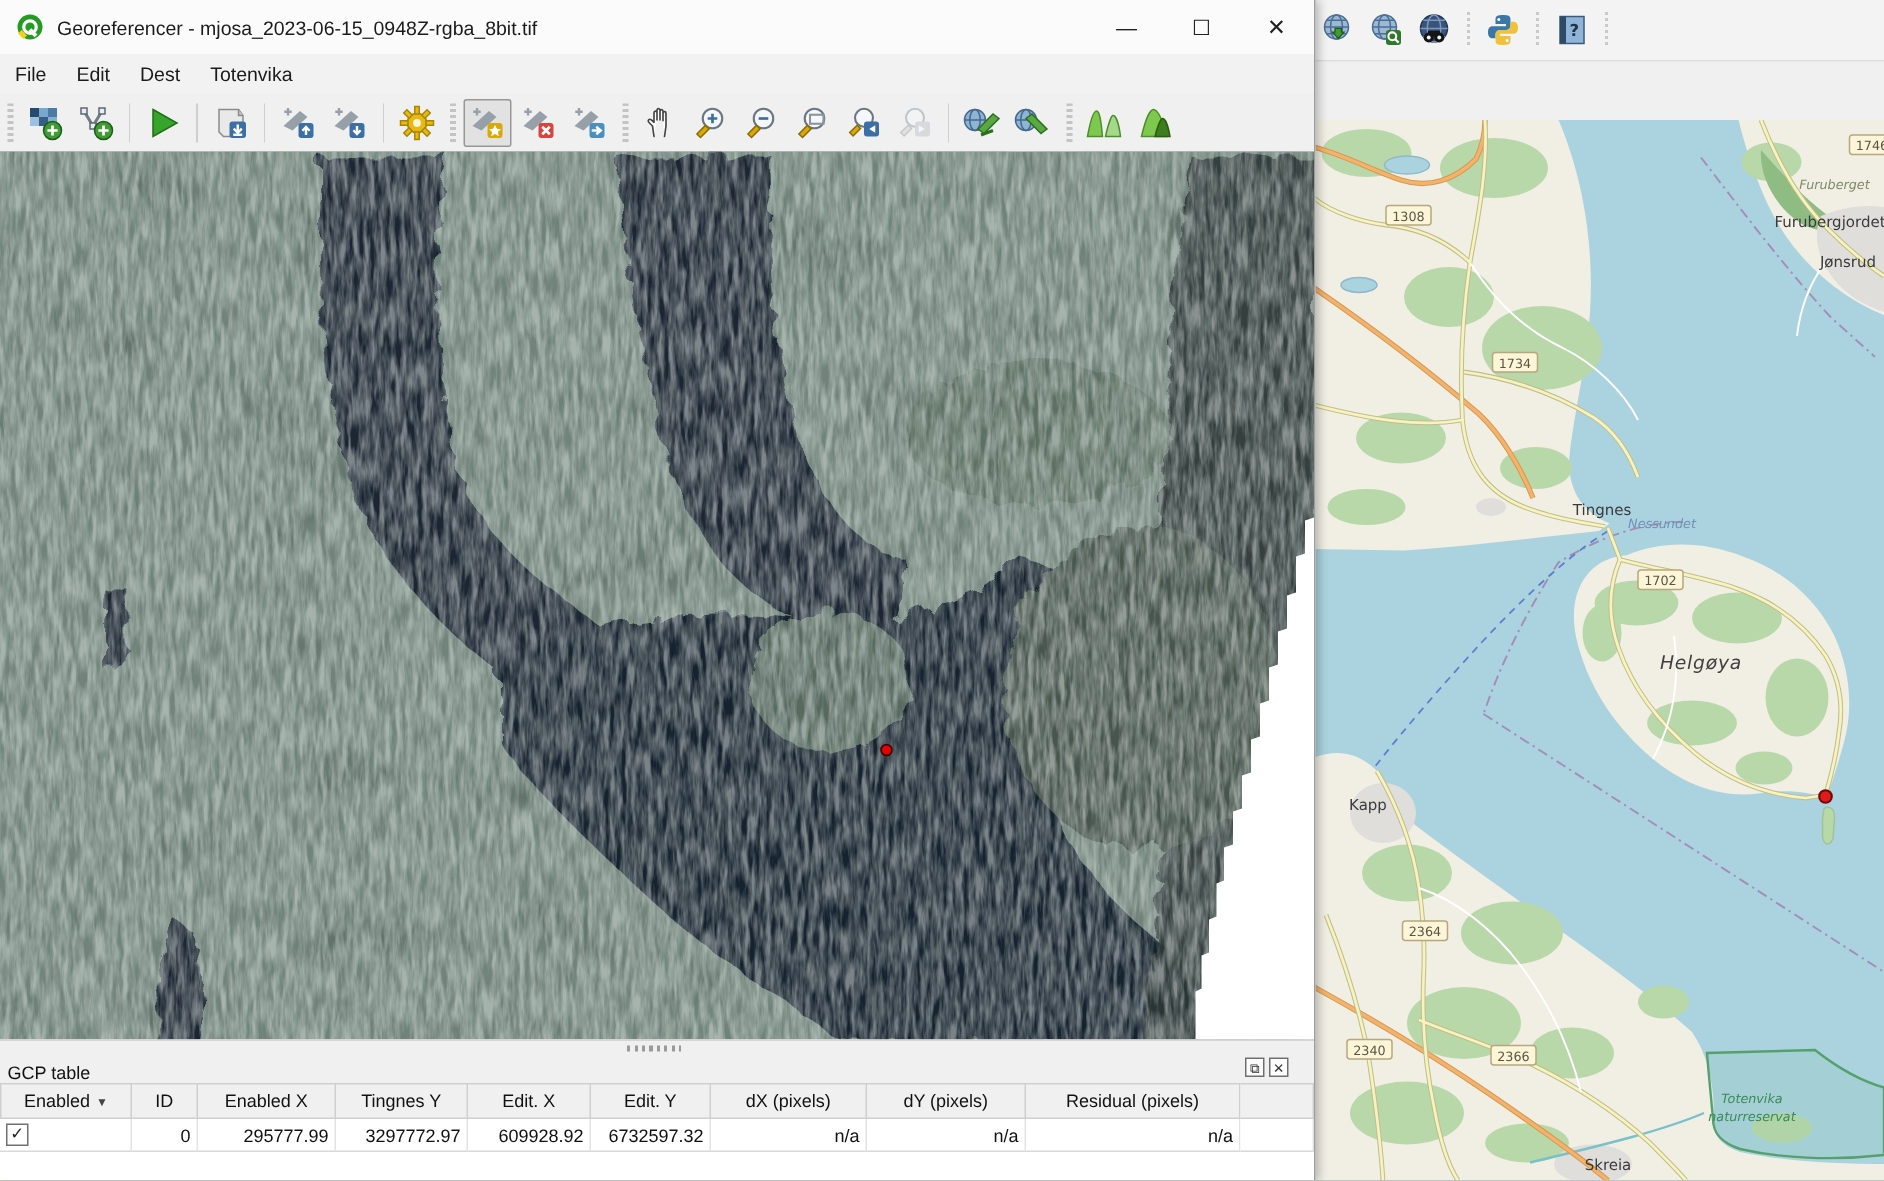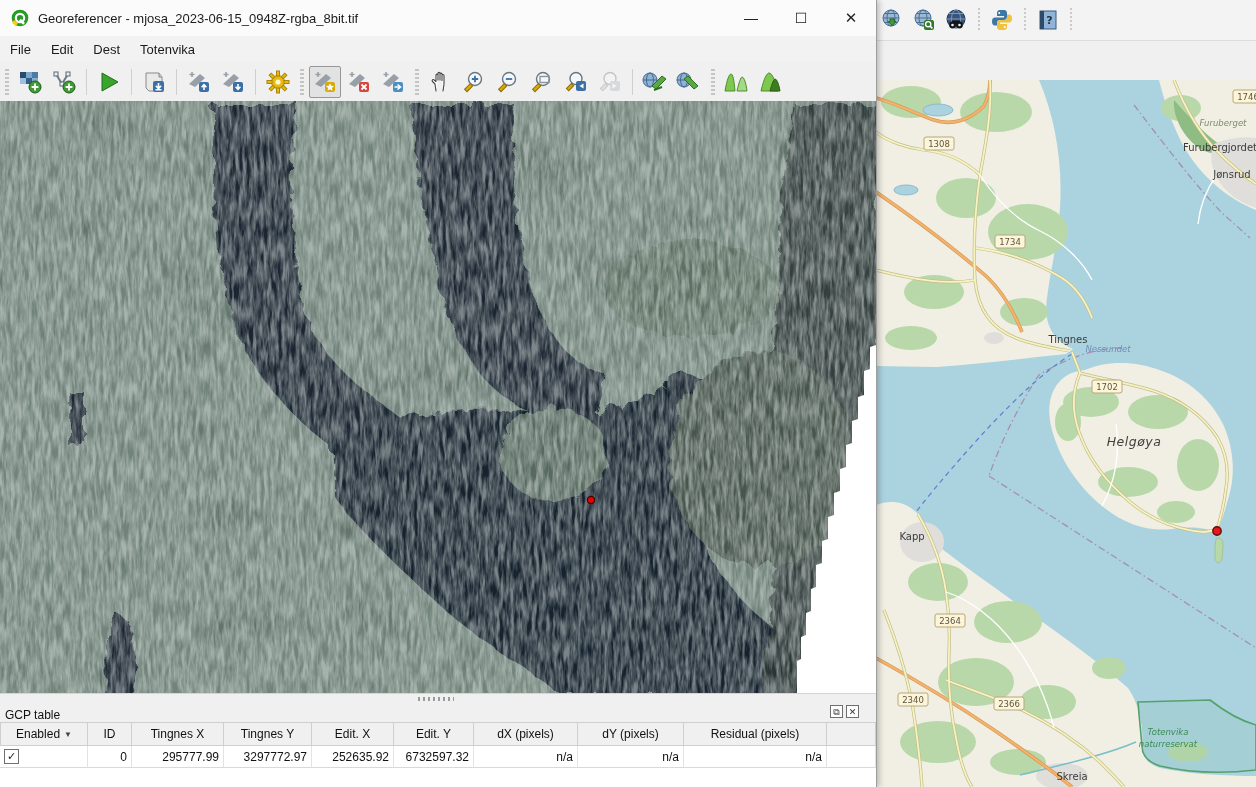--- a/index.html
+++ b/index.html
@@ -536,37 +536,37 @@
       <div class="panelbtn pclose">✕</div>
     </div>
 
     <div class="gcp-table">
       <div class="gcp-row">
         <div class="hcell">
             <span>Enabled</span>
             <span class="sortarrow">▼</span>
           </div>
         <div class="hcell">ID</div>
-        <div class="hcell">Tingnes X</div>
+        <div class="hcell">Enabled X</div>
         <div class="hcell">Tingnes Y</div>
         <div class="hcell">Edit. X</div>
         <div class="hcell">Edit. Y</div>
         <div class="hcell">dX (pixels)</div>
         <div class="hcell">dY (pixels)</div>
         <div class="hcell">Residual (pixels)</div>
         <div class="hcell"></div>
       </div>
       <div class="gcp-row">
         <div class="dcell left">
             <span class="cbox">✓</span>
           </div>
         <div class="dcell">0</div>
         <div class="dcell">295777.99</div>
         <div class="dcell">3297772.97</div>
-        <div class="dcell">252635.92</div>
+        <div class="dcell">609928.92</div>
         <div class="dcell">6732597.32</div>
         <div class="dcell">n/a</div>
         <div class="dcell">n/a</div>
         <div class="dcell">n/a</div>
         <div class="dcell"></div>
       </div>
     </div>
     <div class="gcp-bottom"></div>
   </div>
 </div>

